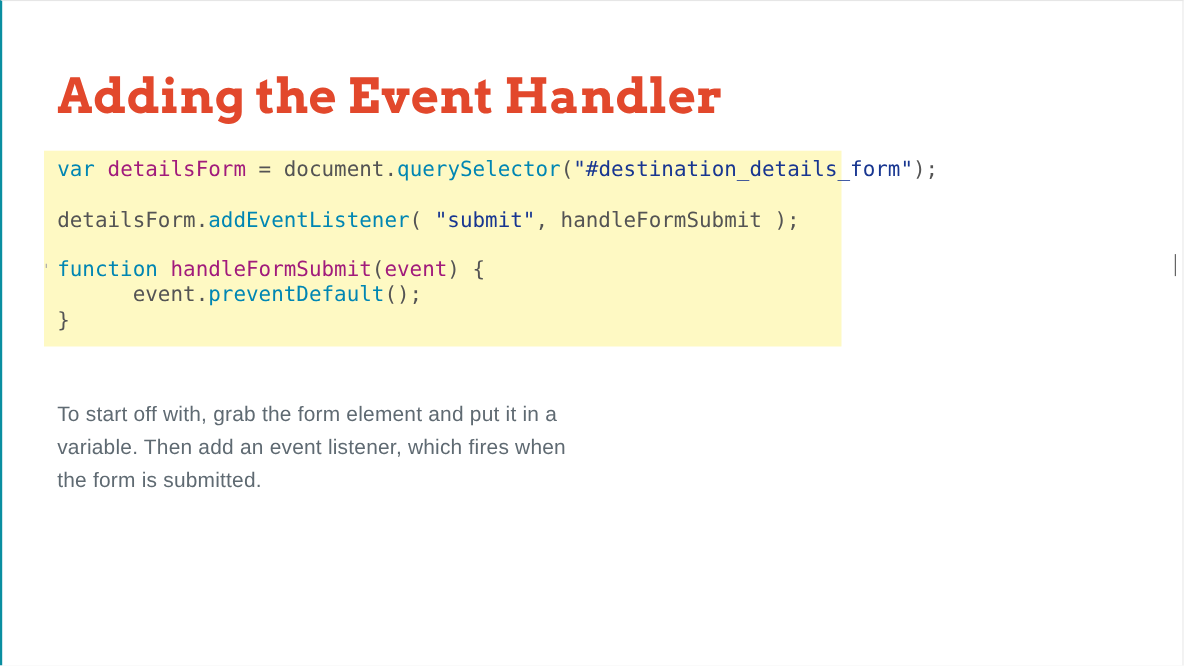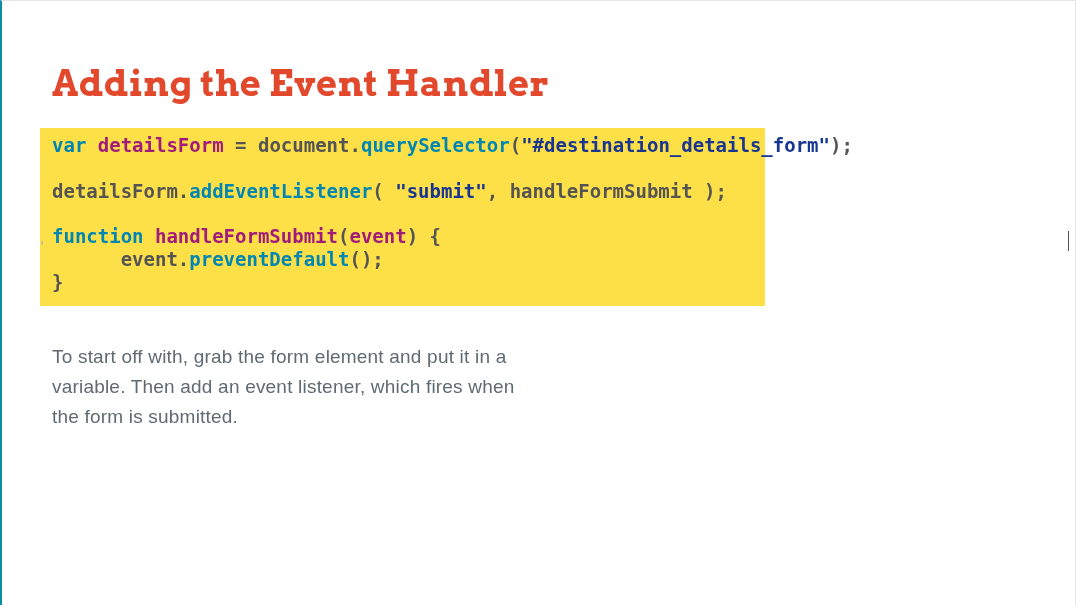--- a/index.html
+++ b/index.html
@@ -12,49 +12,48 @@
     border-top: 1px solid #e6e6e6;
     border-right: 1px solid #e6e6e6;
     border-left: 2px solid #0a8ea0;
   }
   .content {
     padding: 60px 50px 0 50px;
   }
   .title {
     font-family: "Rockwell", "Arvo", "Roboto Slab", Georgia, serif;
     font-weight: 900;
-    font-size: 36px;
+    font-size: 44px;
     color: #e2482c;
     letter-spacing: 0.5px;
     margin-bottom: 22px;
   }
   .codeblock {
-    background: #fde047;
+    background: #fef9c3;
     padding: 6px 0 12px 0;
     margin-left: -12px;
     margin-right: 260px;
-    font-weight: bold;
   }
   pre.code {
     font-family: "Consolas", "Menlo", "Monaco", monospace;
     font-size: 19px;
     line-height: 1.2;
     color: #616161;
     white-space: pre;
     padding-left: 12px;
   }
   .tok-kw   { color: #0086b3; }   
   .tok-id1  { color: #a11b7c; }   
   .tok-call { color: #0086b3; }   
   .tok-str  { color: #183691; }   
   .tok-fn   { color: #a11b7c; }   
   .tok-txt  { color: #545454; }   
 
   .prose {
-    margin-top: 36px;
+    margin-top: 48px;
     max-width: 480px;
     color: #5f6a72;
     font-size: 19px;
     line-height: 1.58;
     letter-spacing: 0.2px;
   }
   .prose .para2 {
     margin-top: 28px;
   }
   .text-cursor {

